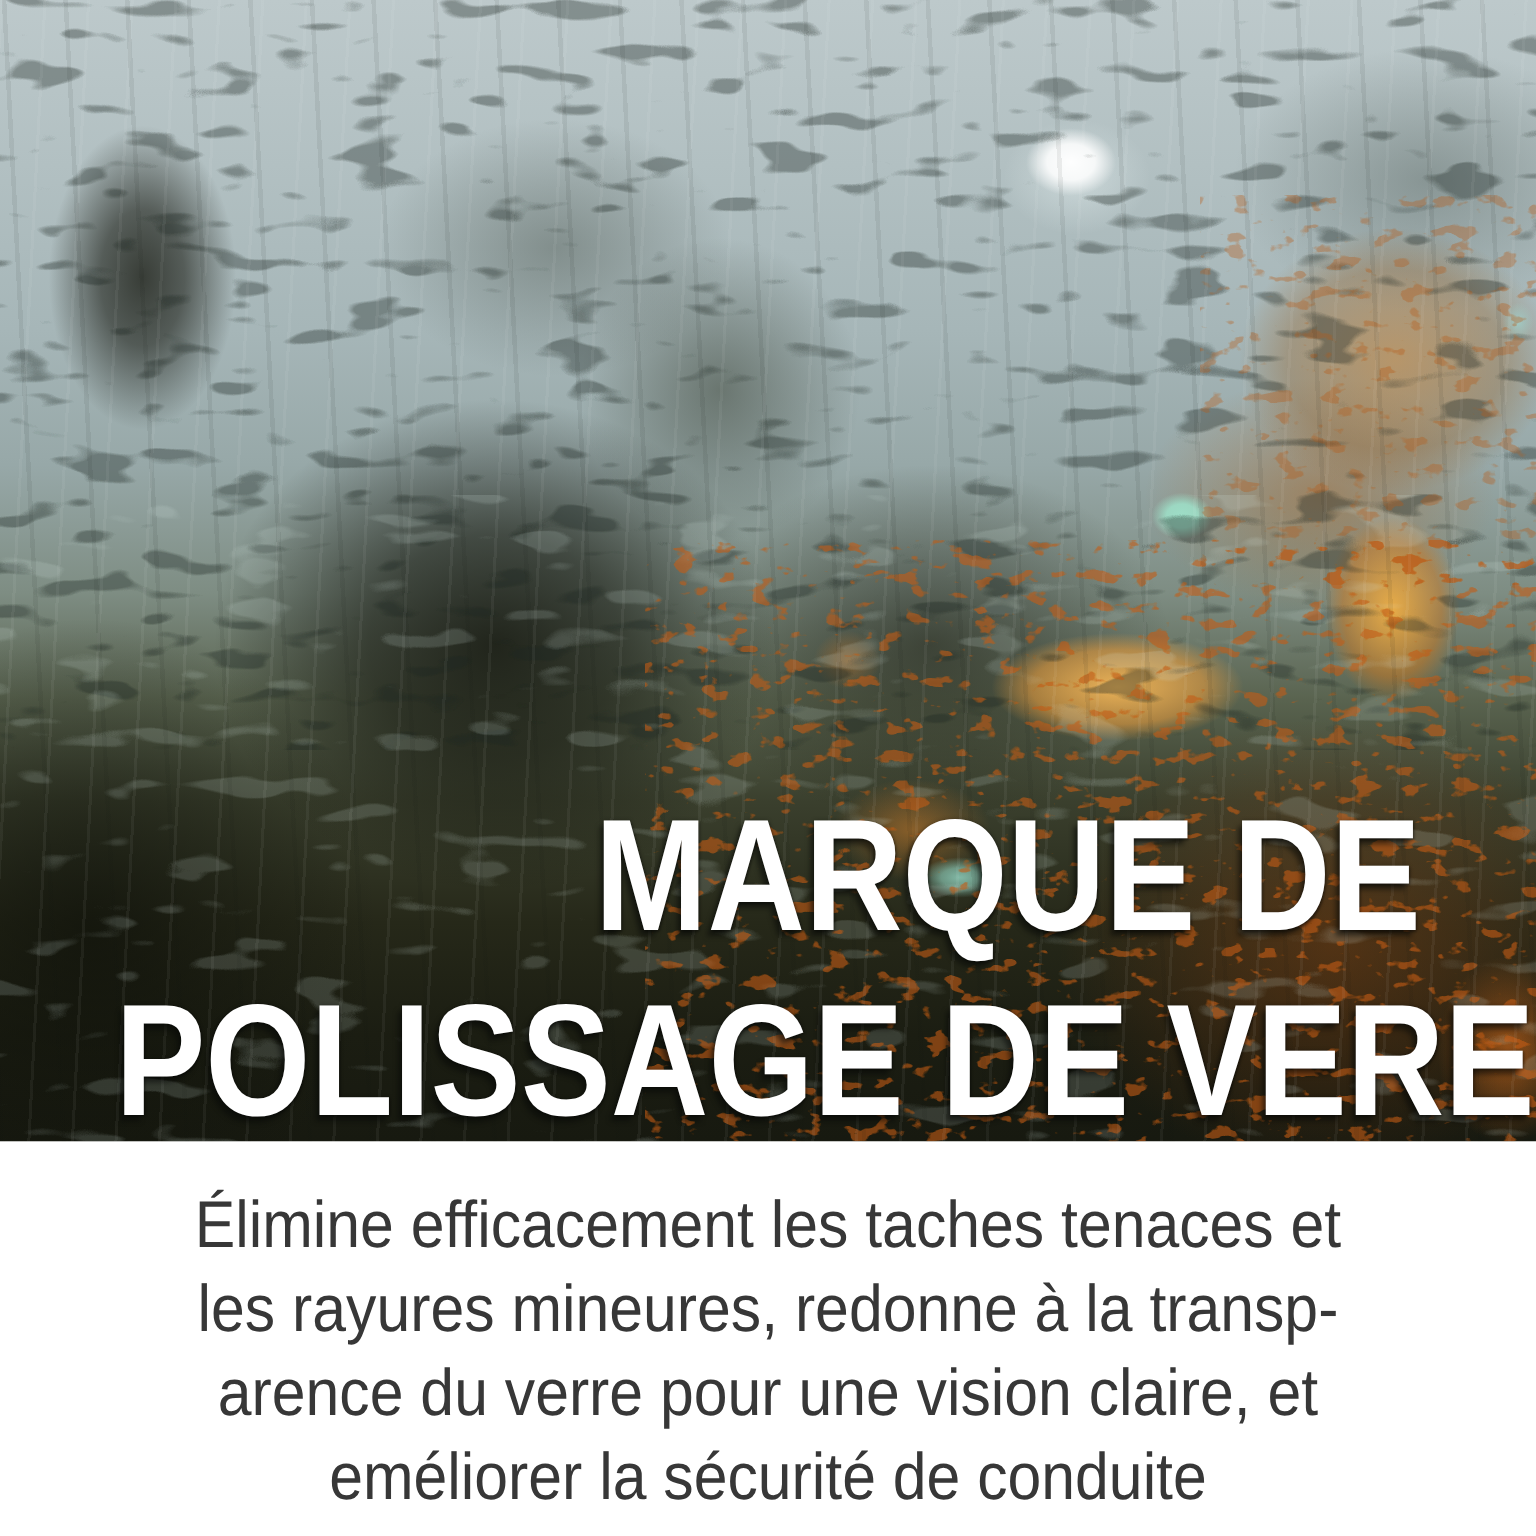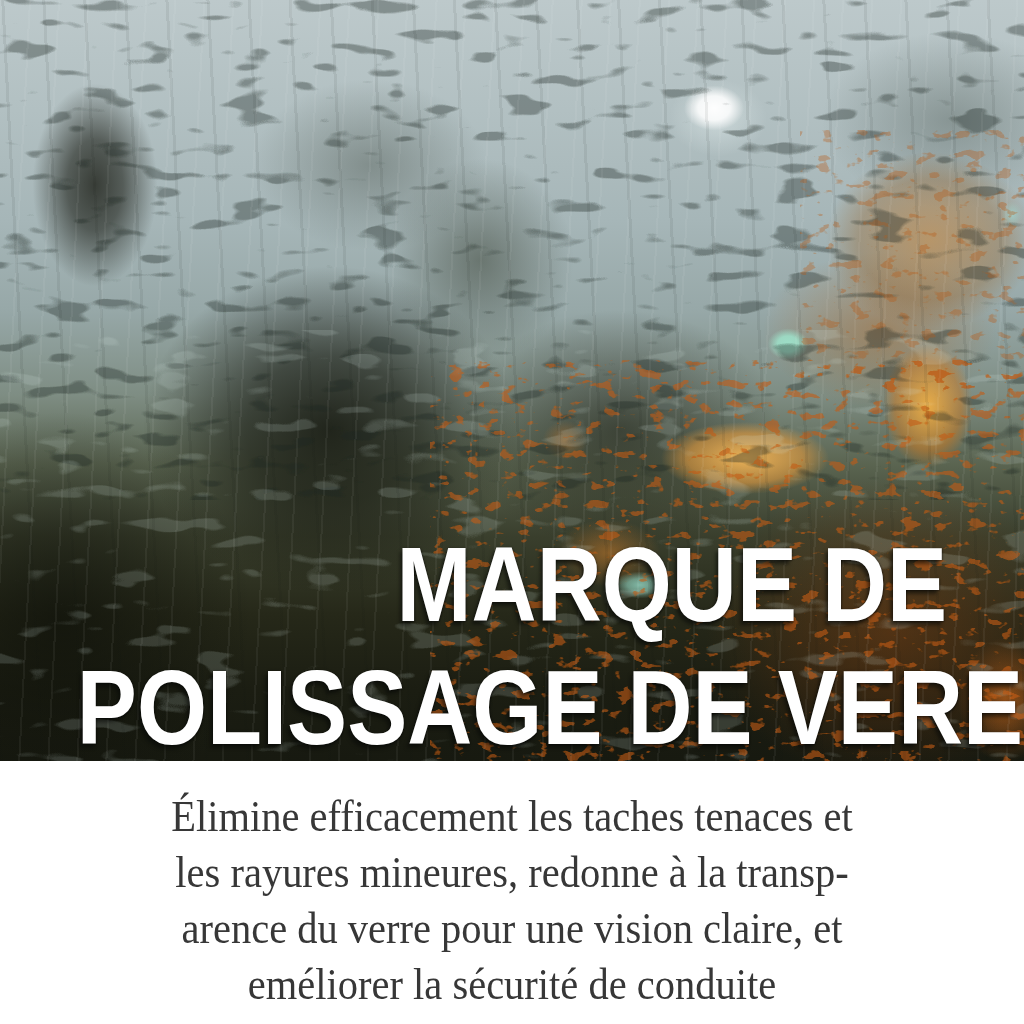--- a/index.html
+++ b/index.html
@@ -99,21 +99,20 @@
   .caption {
     position: absolute;
     top: 761px; left: 0; right: 0; bottom: 0;
     background: var(--panel-background, #ffffff);
     padding-top: 28px;
     text-align: center;
     color: var(--description-text, #373737);
     font-size: 44px;
     line-height: 56px;
     z-index: 2;
-    font-family: Liberation Serif, serif;
   }
   .caption p {
     margin: 0;
     transform: scaleX(0.92);
     transform-origin: 50% 50%;
     white-space: nowrap;
   }
 </style>
 </head>
 <body>

